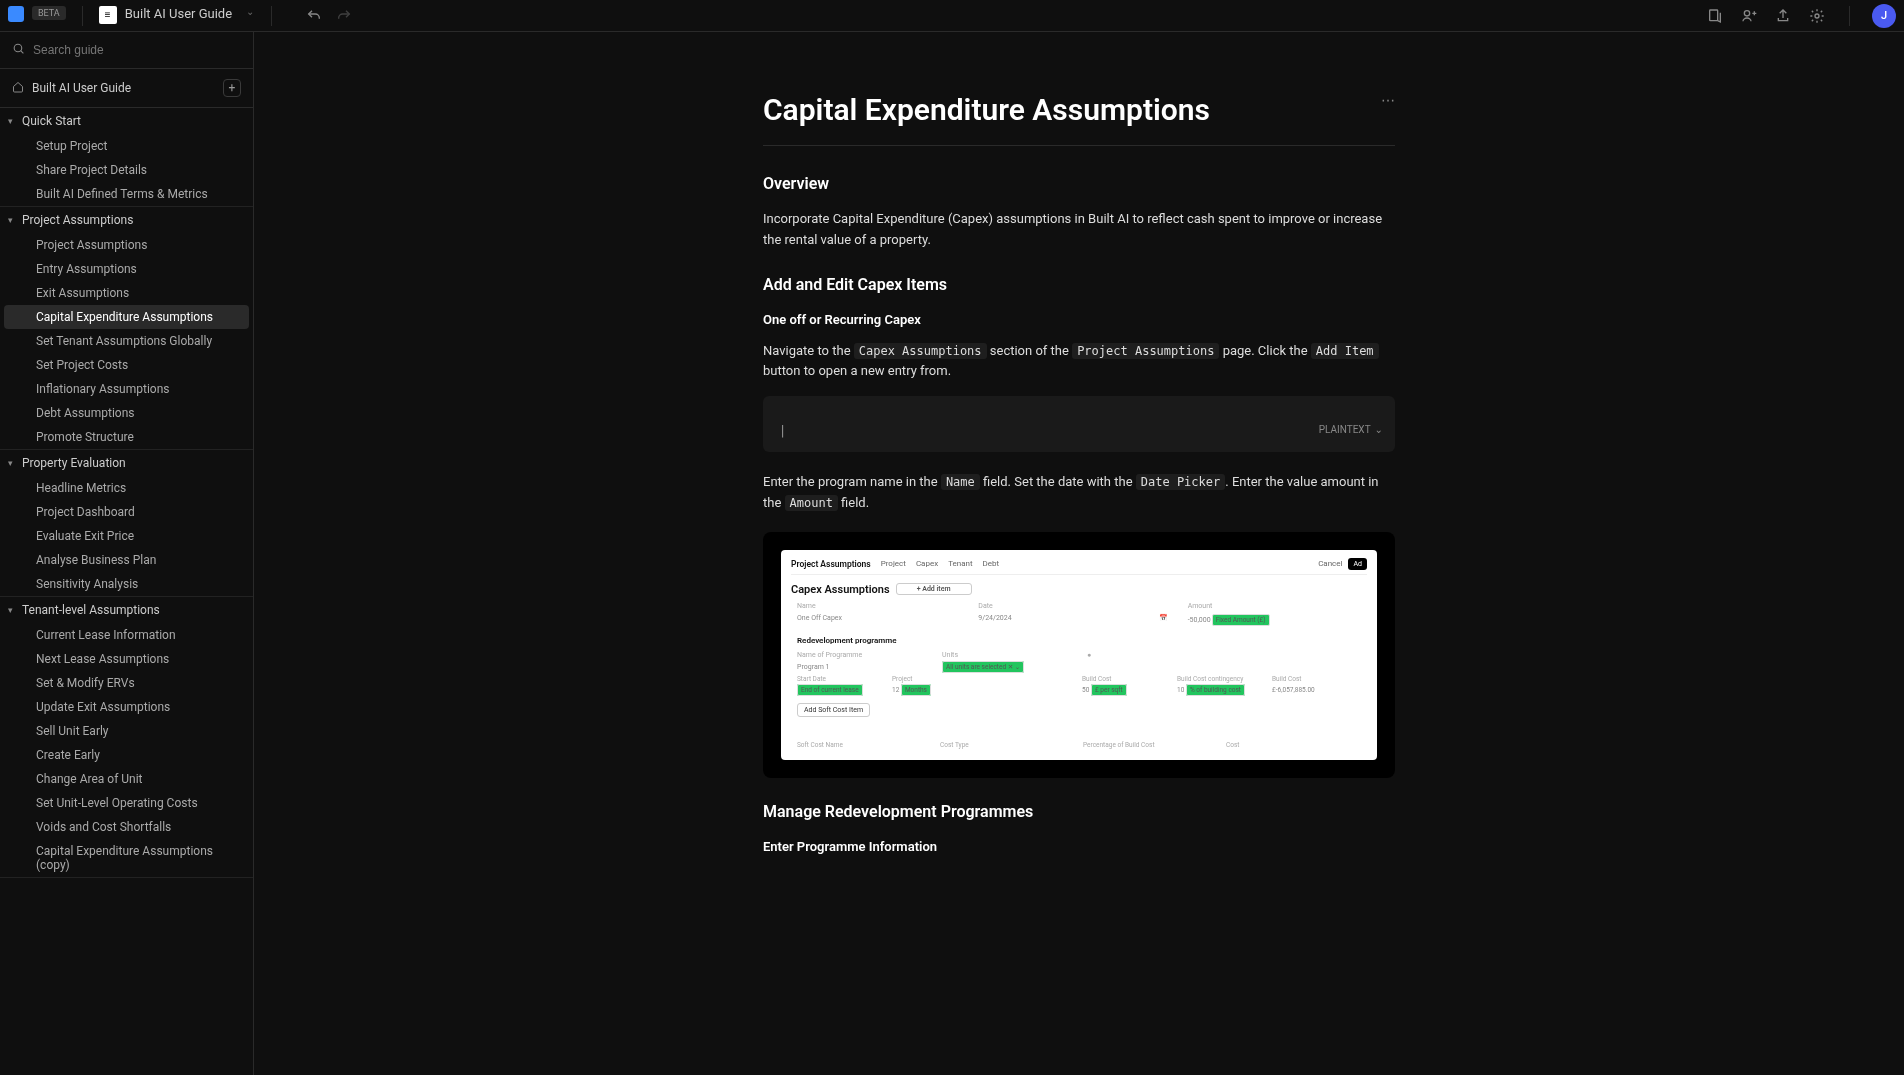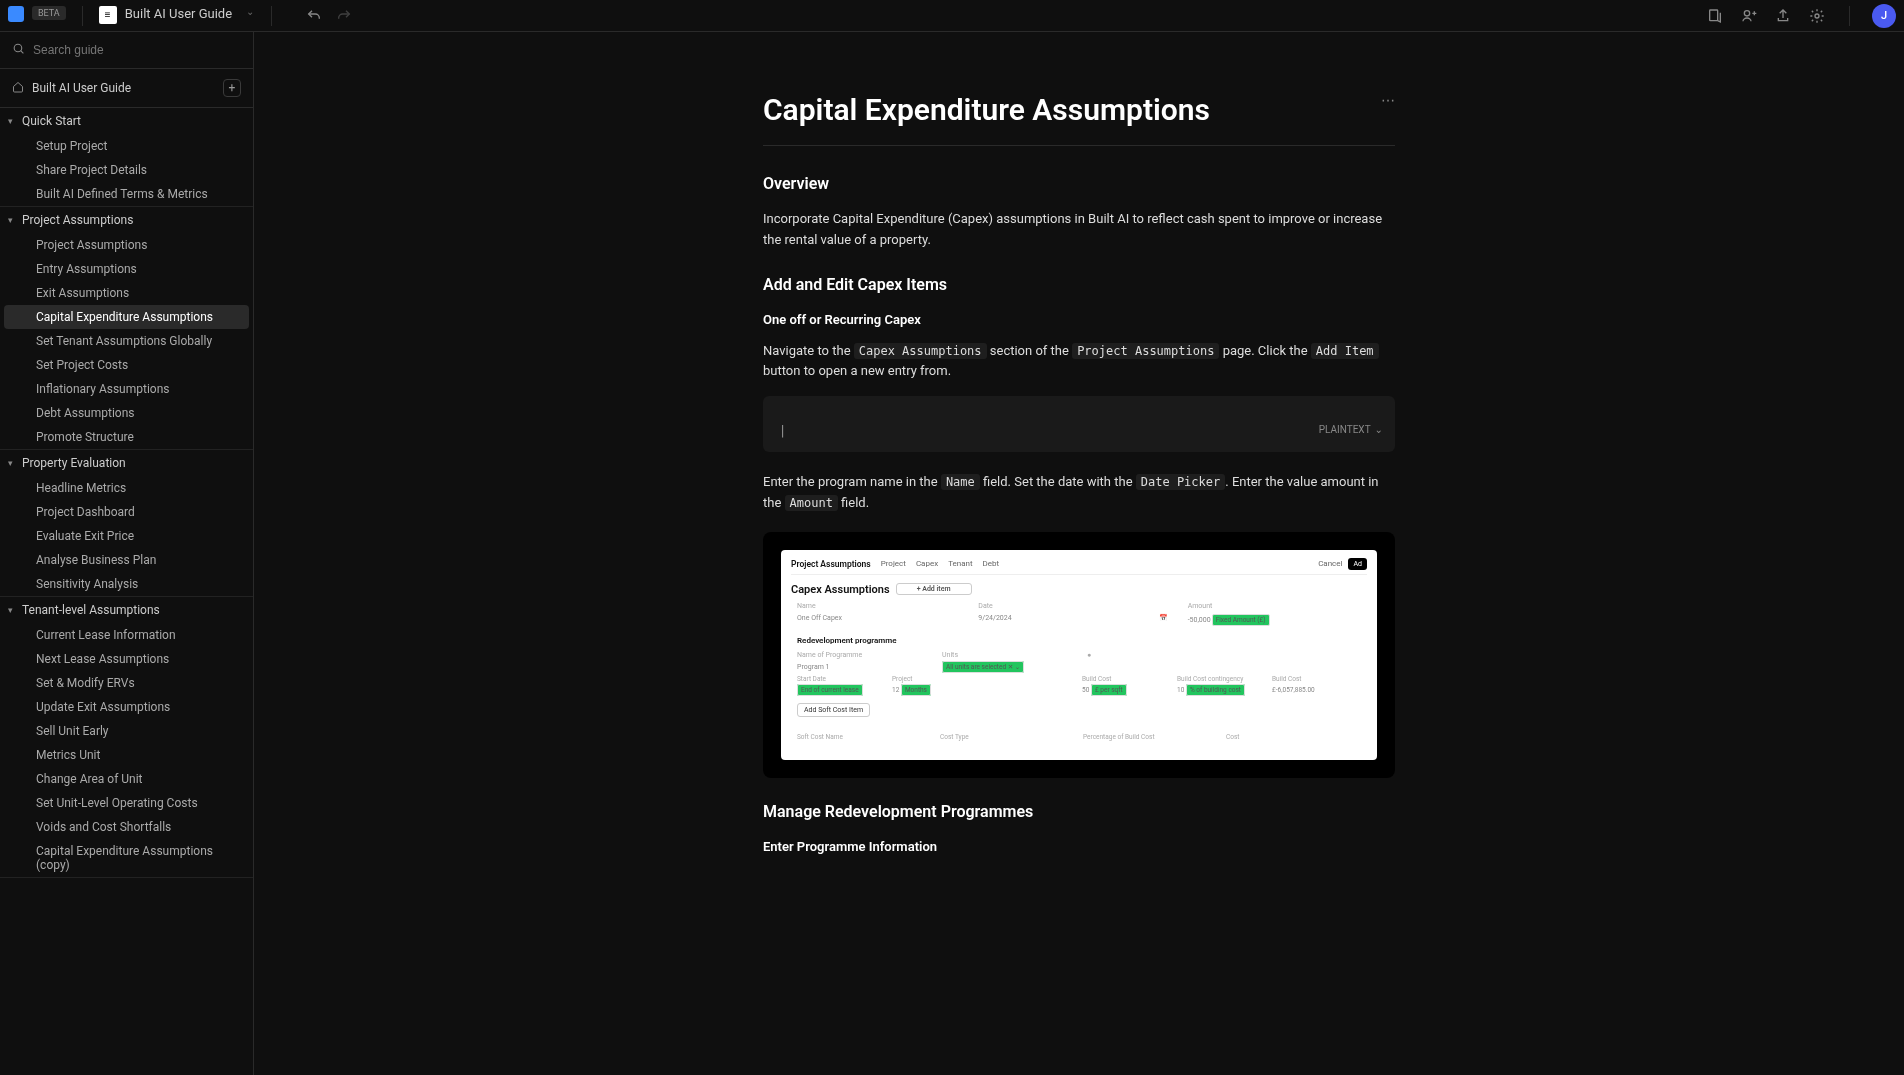--- a/index.html
+++ b/index.html
@@ -281,21 +281,21 @@
       margin: 3px 6px;
     }
     .mock-grid-6.head { color: #aaa; }
     .mock-soft-btn {
       border: 1px solid #ccc;
       border-radius: 3px;
       padding: 2px 6px;
       font-size: 7px;
       color: #333;
       display: inline-block;
-      margin: 6px 6px 12px 6px;
+      margin: 6px 6px 20px 6px;
     }
     .mock-foot {
       display: grid;
       grid-template-columns: 1fr 1fr 1fr 1fr;
       gap: 8px;
       font-size: 6.5px;
       color: #aaa;
       margin: 4px 6px 0 6px;
     }
     svg.ic { width: 16px; height: 16px; }
@@ -418,21 +418,21 @@
           <div class="nav-section">
             <div class="nav-section-header">
               <span class="disclosure">▾</span>
               <span class="nav-section-title">Tenant-level Assumptions</span>
             </div>
             <div class="nav-item">Current Lease Information</div>
             <div class="nav-item">Next Lease Assumptions</div>
             <div class="nav-item">Set &amp; Modify ERVs</div>
             <div class="nav-item">Update Exit Assumptions</div>
             <div class="nav-item">Sell Unit Early</div>
-            <div class="nav-item">Metrics Unit</div>
+            <div class="nav-item">Create Early</div>
             <div class="nav-item">Change Area of Unit</div>
             <div class="nav-item">Set Unit-Level Operating Costs</div>
             <div class="nav-item">Voids and Cost Shortfalls</div>
             <div class="nav-item">Capital Expenditure Assumptions (copy)</div>
           </div>
         </div>
     </div>
 
     <div class="content">
       <div class="article">

